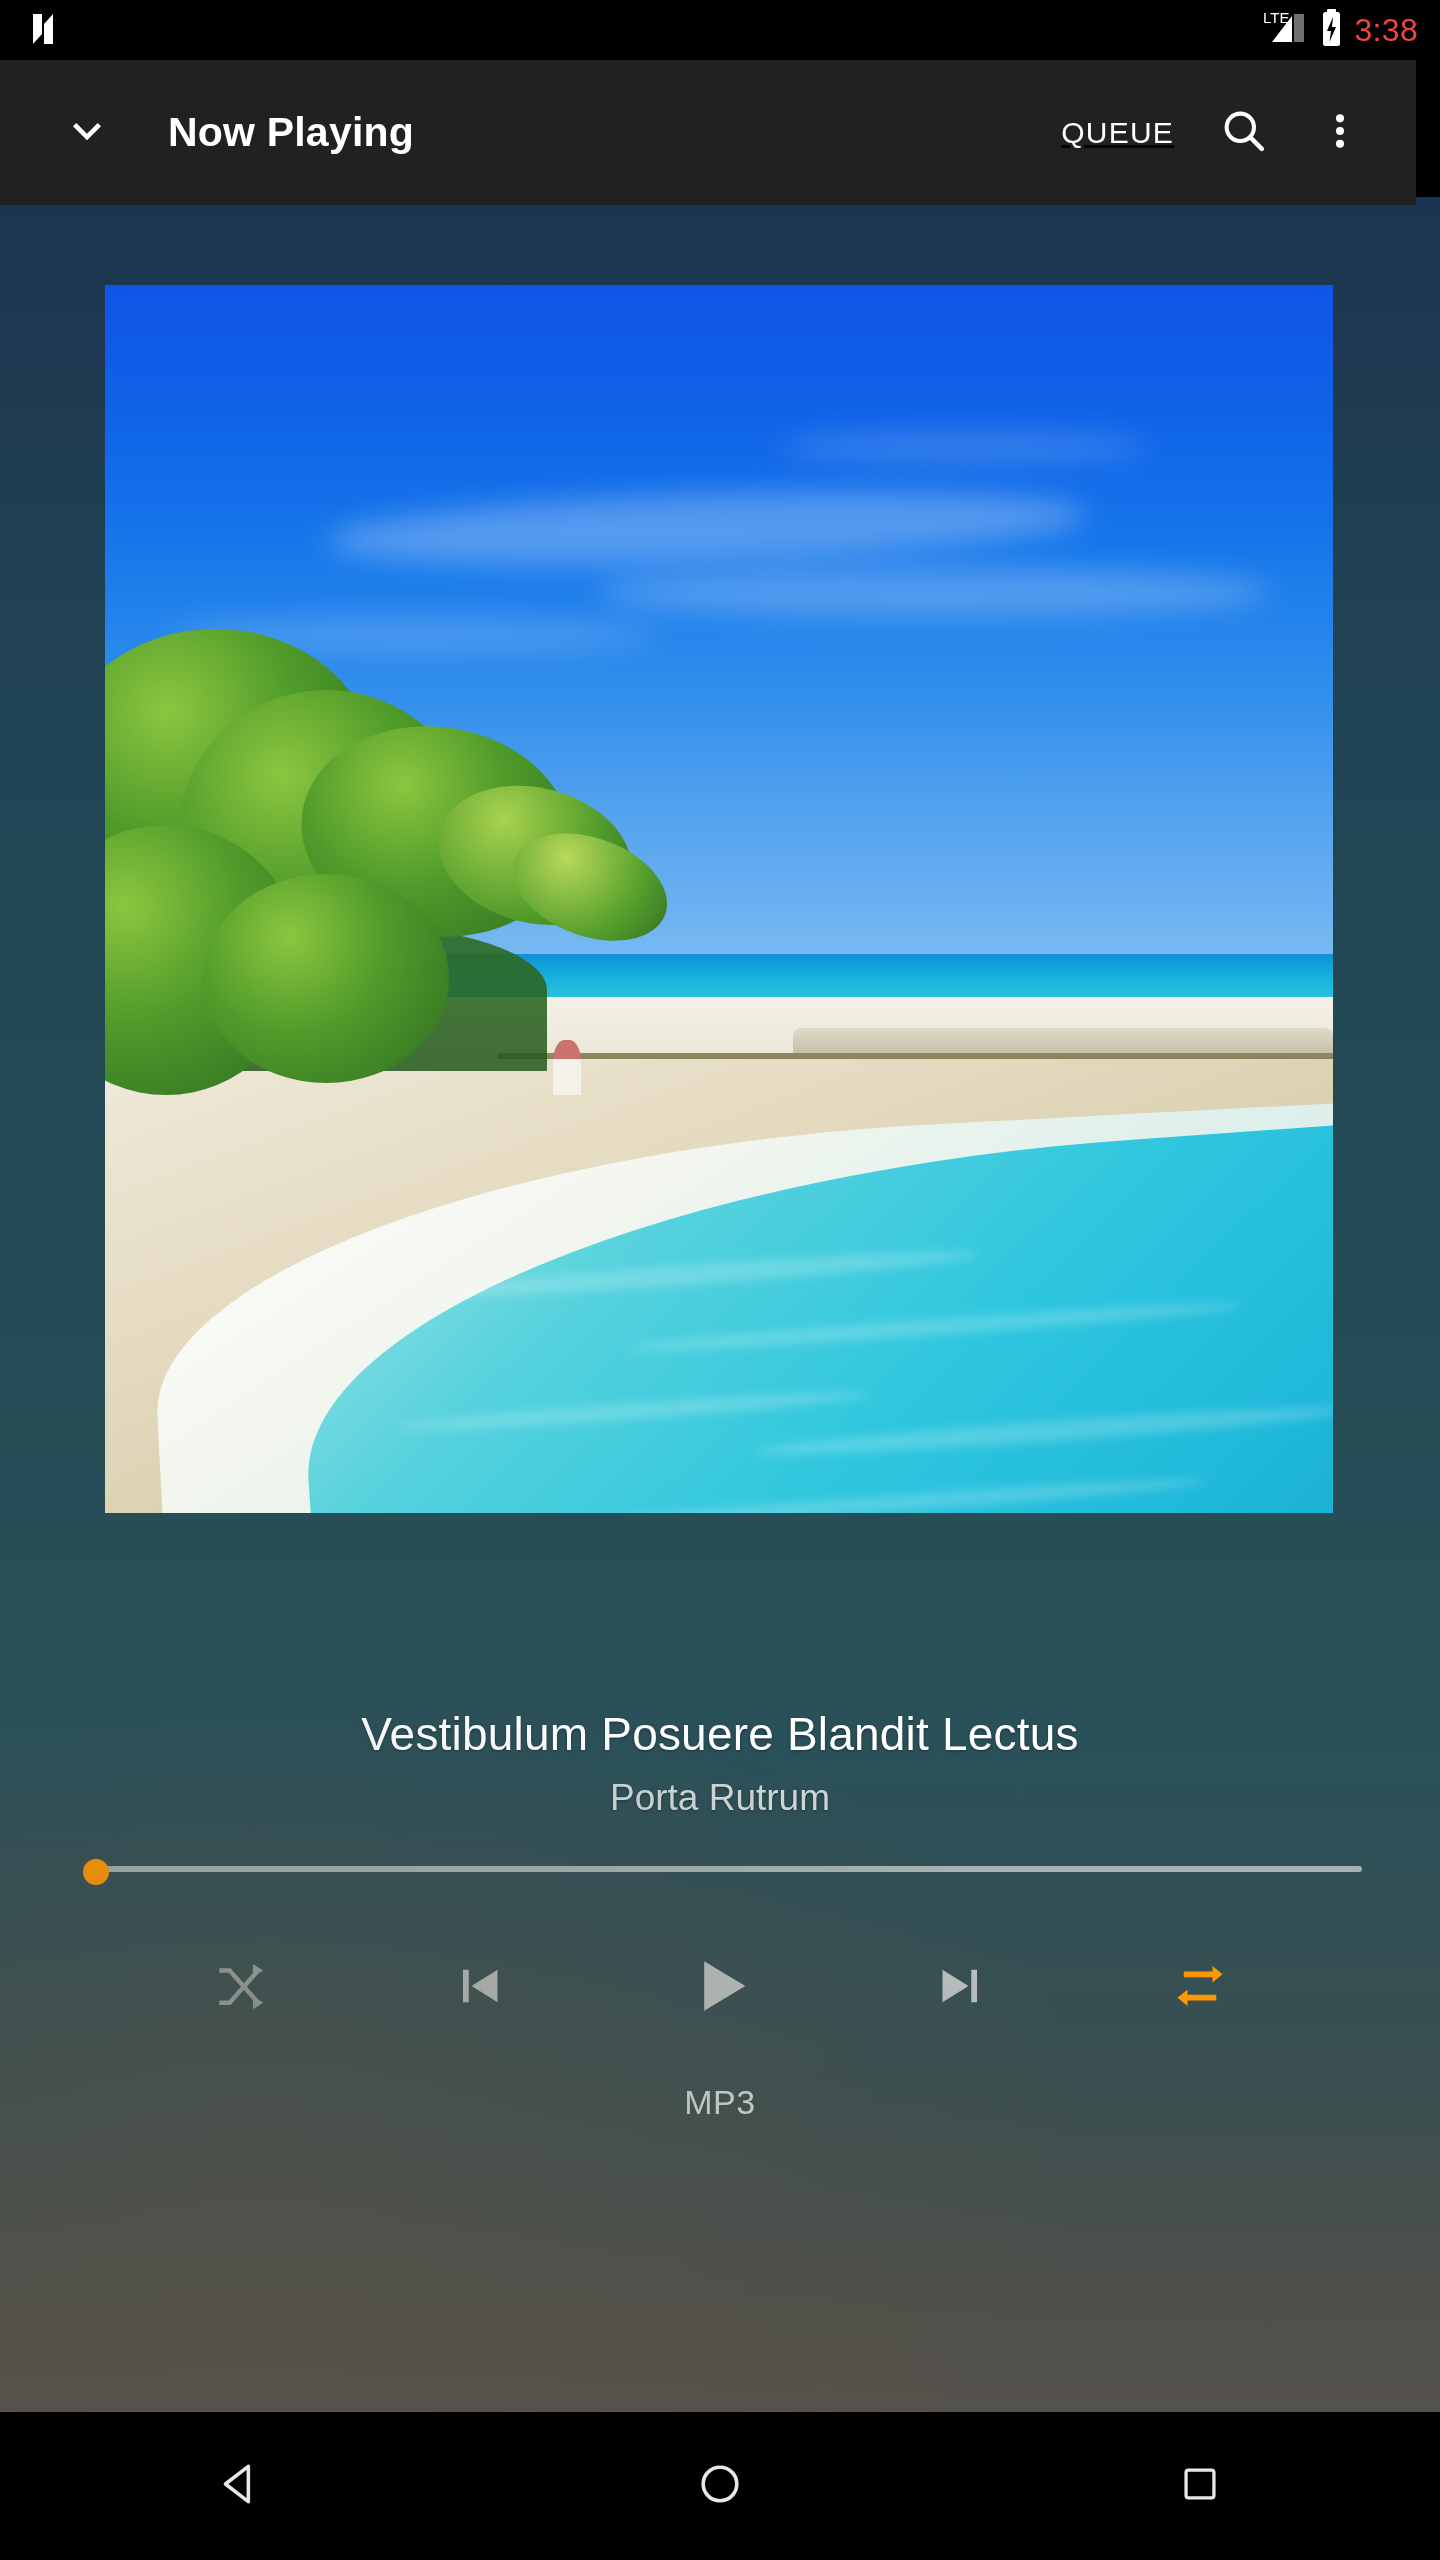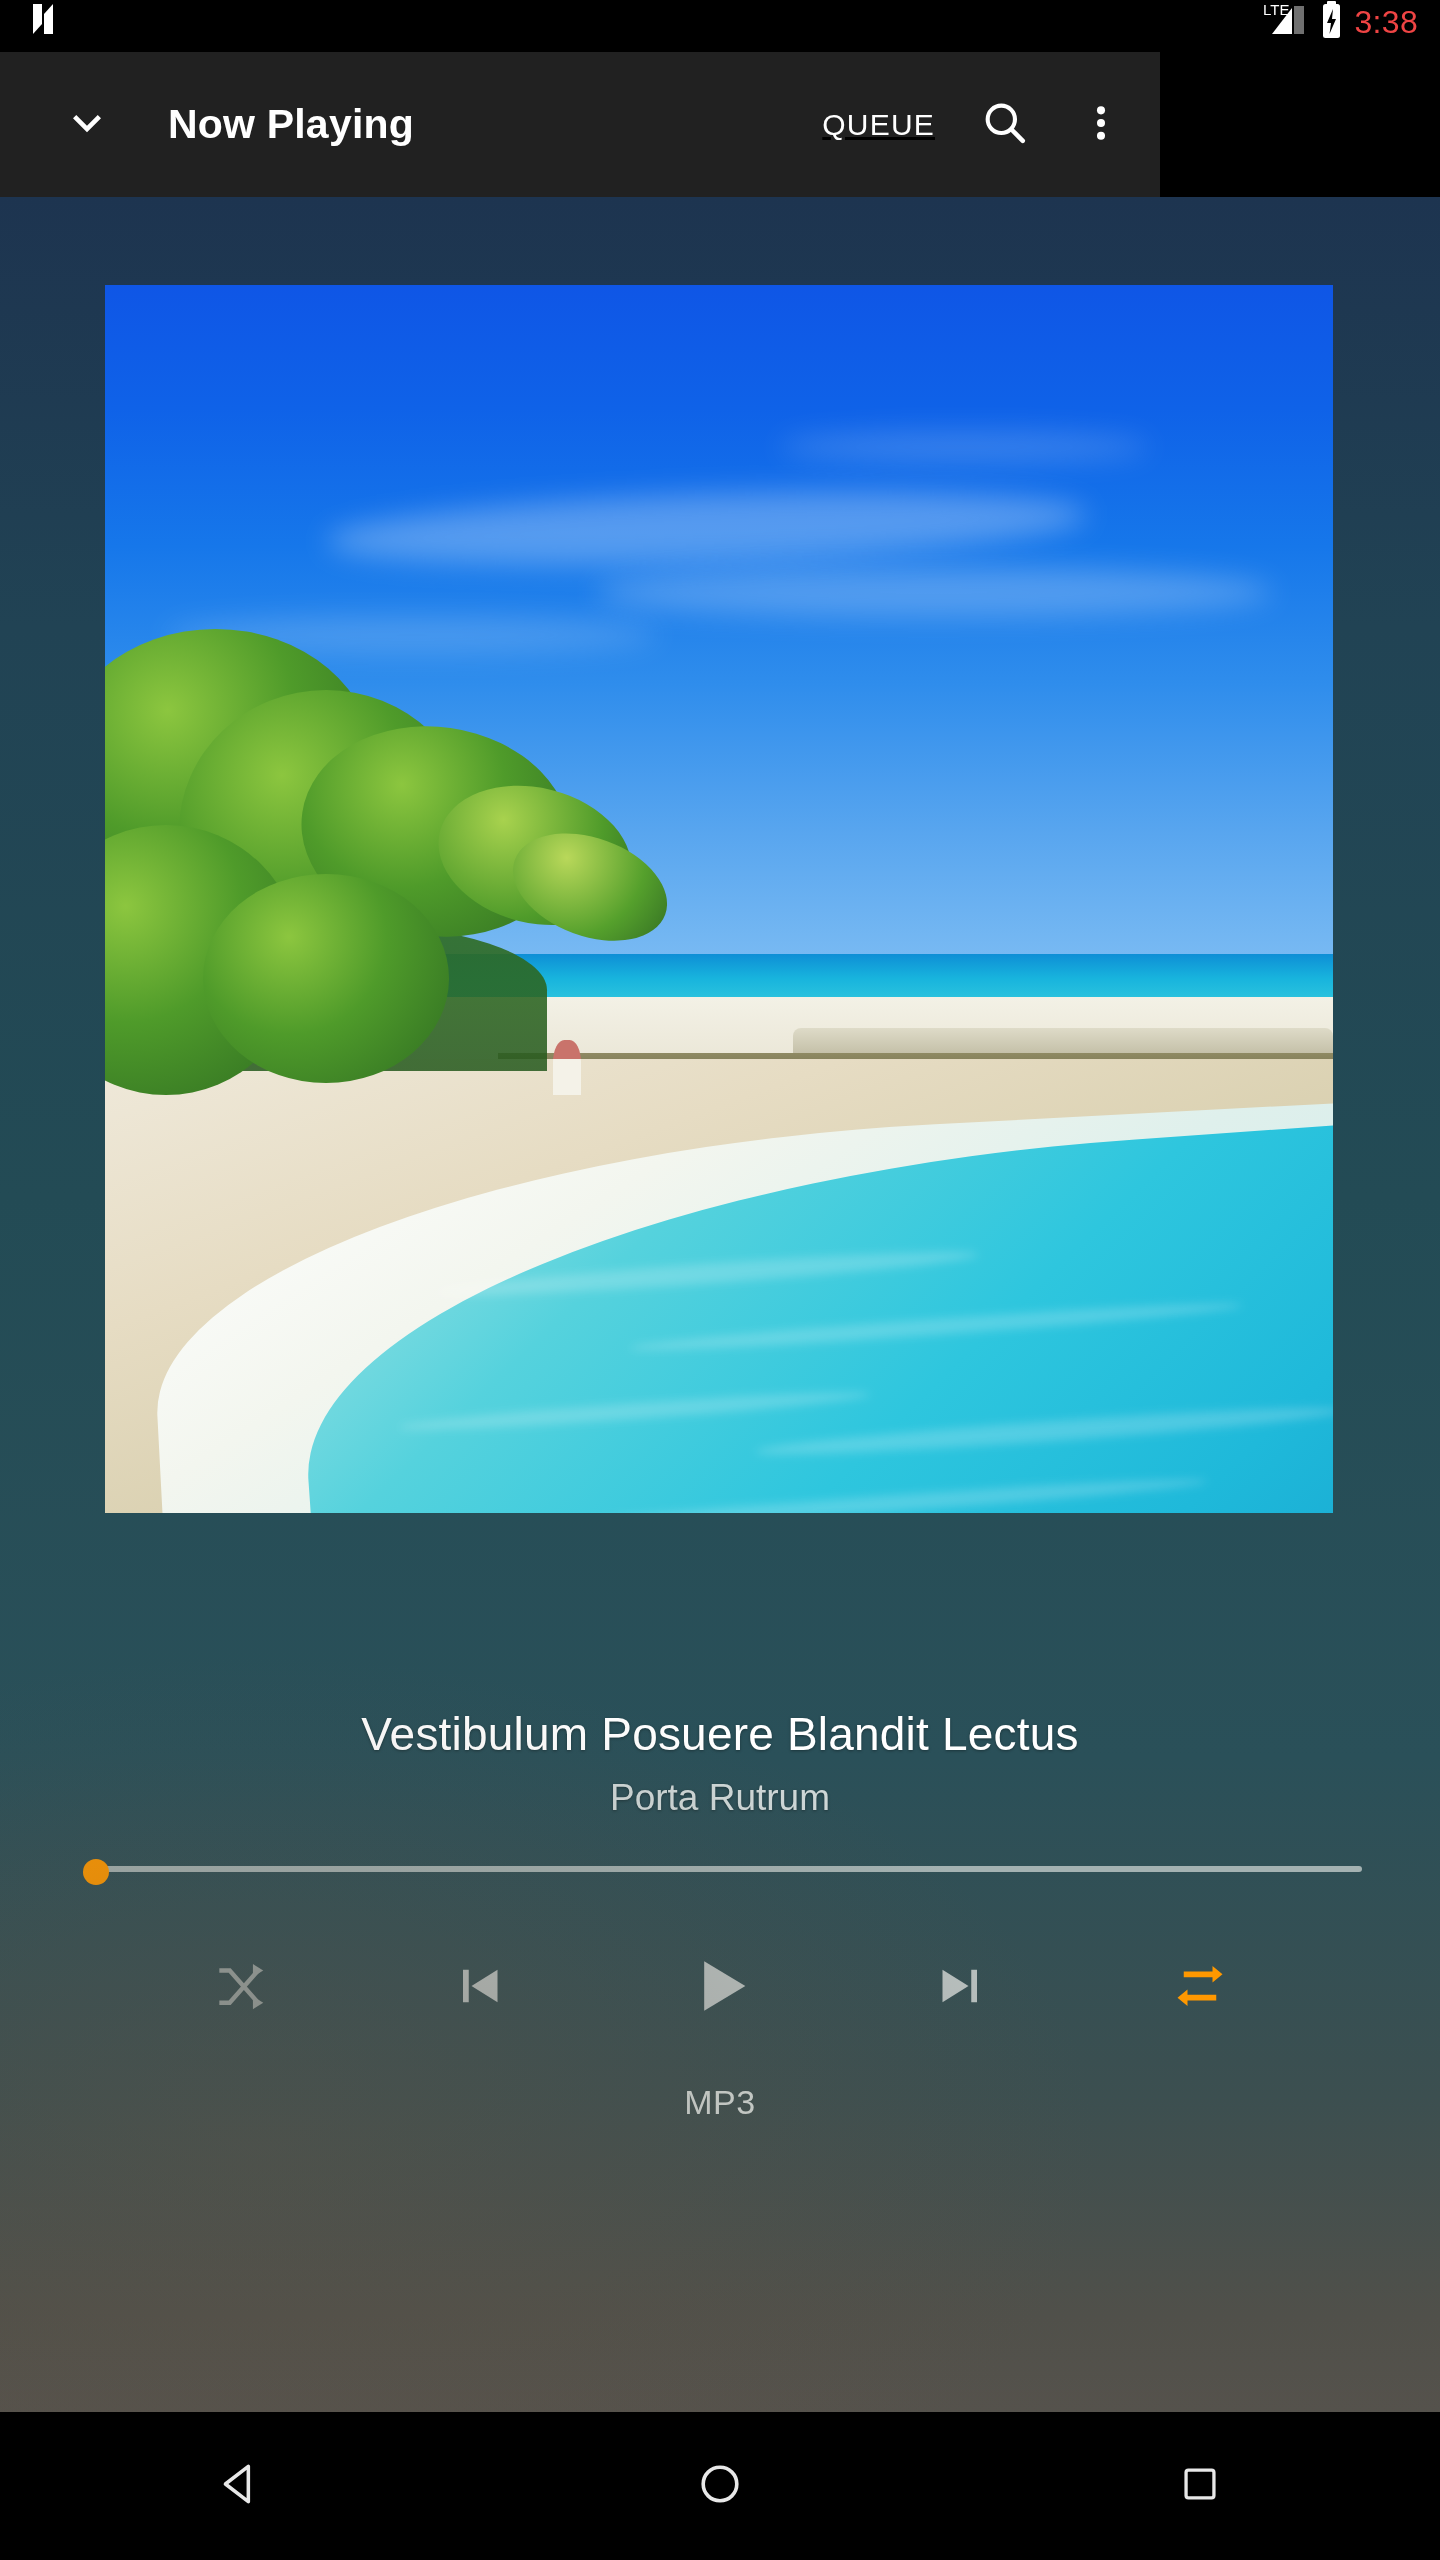--- a/index.html
+++ b/index.html
@@ -7,32 +7,32 @@
     width:1440px; height:2560px;
     background:#000;
     font-family:"Liberation Sans", sans-serif;
     overflow:hidden;
   }
   .screen { position:relative; width:1440px; height:2560px; overflow:hidden; }
 
   
   .statusbar {
     position:absolute; top:0; left:0; width:1440px; height:52px;
-    background:#000; display:flex; align-items:flex-start;
+    background:#000; display:flex; align-items:flex-end;
     padding:0 22px 0 30px;
   }
   .sb-left { display:flex; align-items:center; gap:10px; }
   .sb-right { margin-left:auto; display:flex; align-items:center; gap:11px; }
   .sb-time { color:#ef4444; font-size:32px; letter-spacing:.3px; font-weight:400; }
 
   
   .appbar {
-    position:absolute; top:52px; left:0; width:1160px; height:145px;
+    position:absolute; top:60px; left:0; width:1416px; height:145px;
     background:#212121; display:flex; align-items:center;
-    padding:0 11px 0 48px; z-index:6;
+    padding:0 28px 0 48px; z-index:6;
   }
   .ab-collapse { width:78px; height:78px; display:flex; align-items:center; justify-content:center; }
   .ab-title { color:#fff; font-size:41px; font-weight:700; margin-left:42px; letter-spacing:.2px; }
   .ab-actions { margin-left:auto; display:flex; align-items:center;text-decoration:underline; }
   .ab-queue {
     color:#fff; font-size:30px; font-weight:500; letter-spacing:1.2px;
     padding:0 22px; height:90px; display:flex; align-items:center;
   }
   .ab-icon { width:96px; height:90px; display:flex; align-items:center; justify-content:center; }
 

